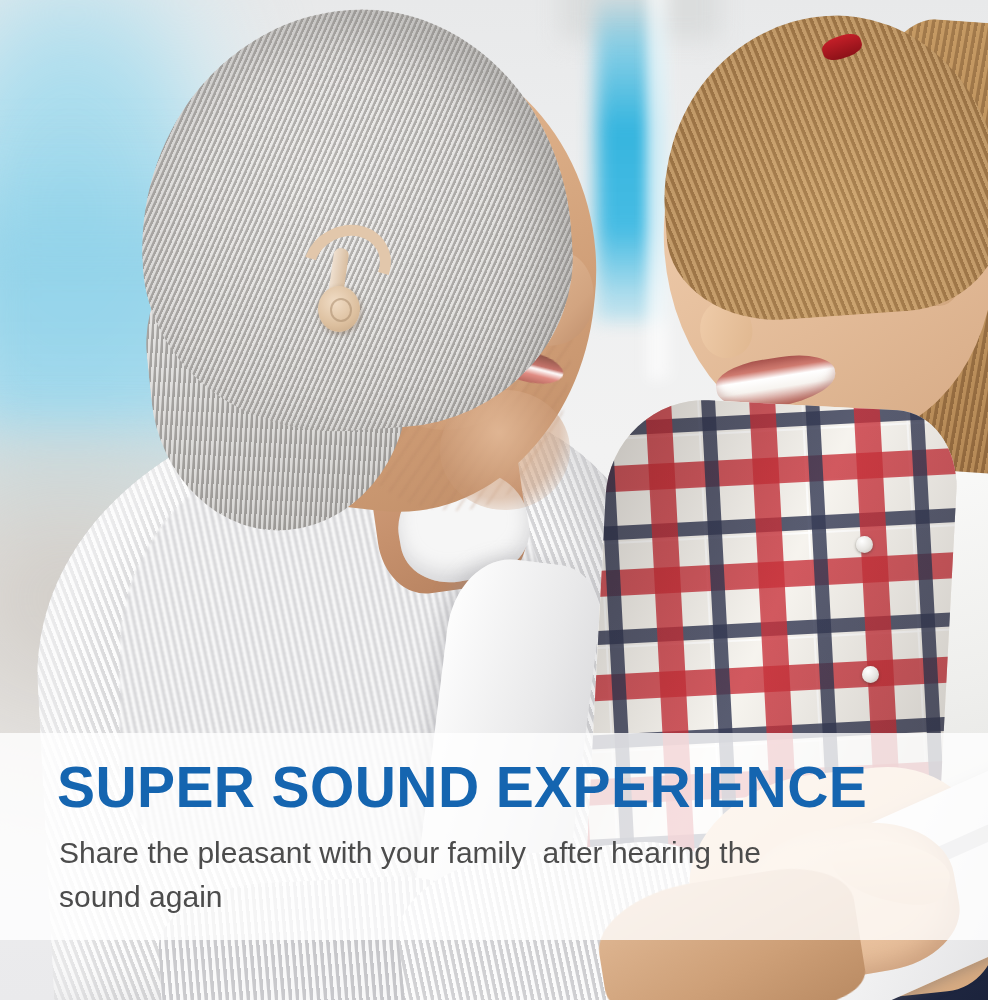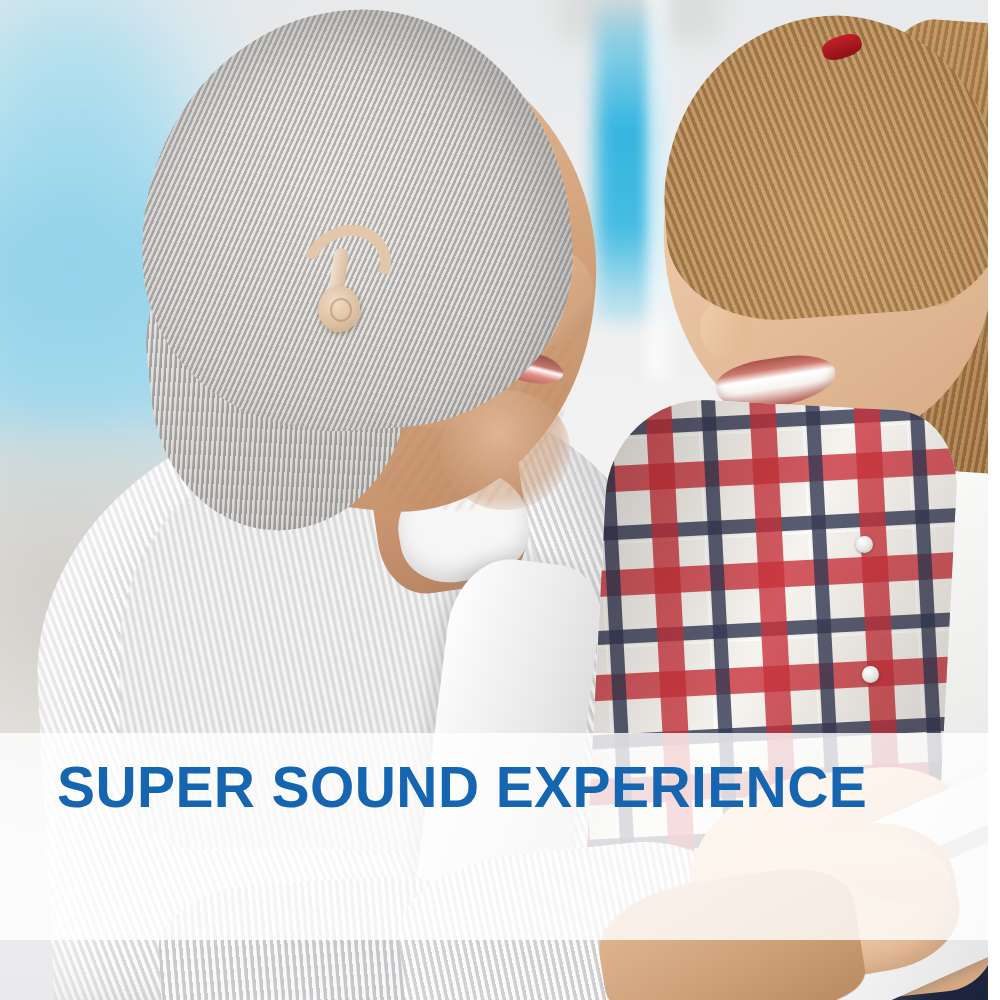--- a/index.html
+++ b/index.html
@@ -692,16 +692,17 @@
     <div class="girl-hand"></div>
     <div class="girl-thumb"></div>
     <div class="gran-hand"></div>
 
     <div class="scene-soft"></div>
   </div>
 
   <div class="overlay-band">
     <div class="overlay-inner">
       <h1 class="headline">SUPER SOUND EXPERIENCE</h1>
+      <p class="subtitle">Share the pleasant with your family  after hearing the sound again</p>
     </div>
   </div>
 
 </div>
 
 </body></html>

